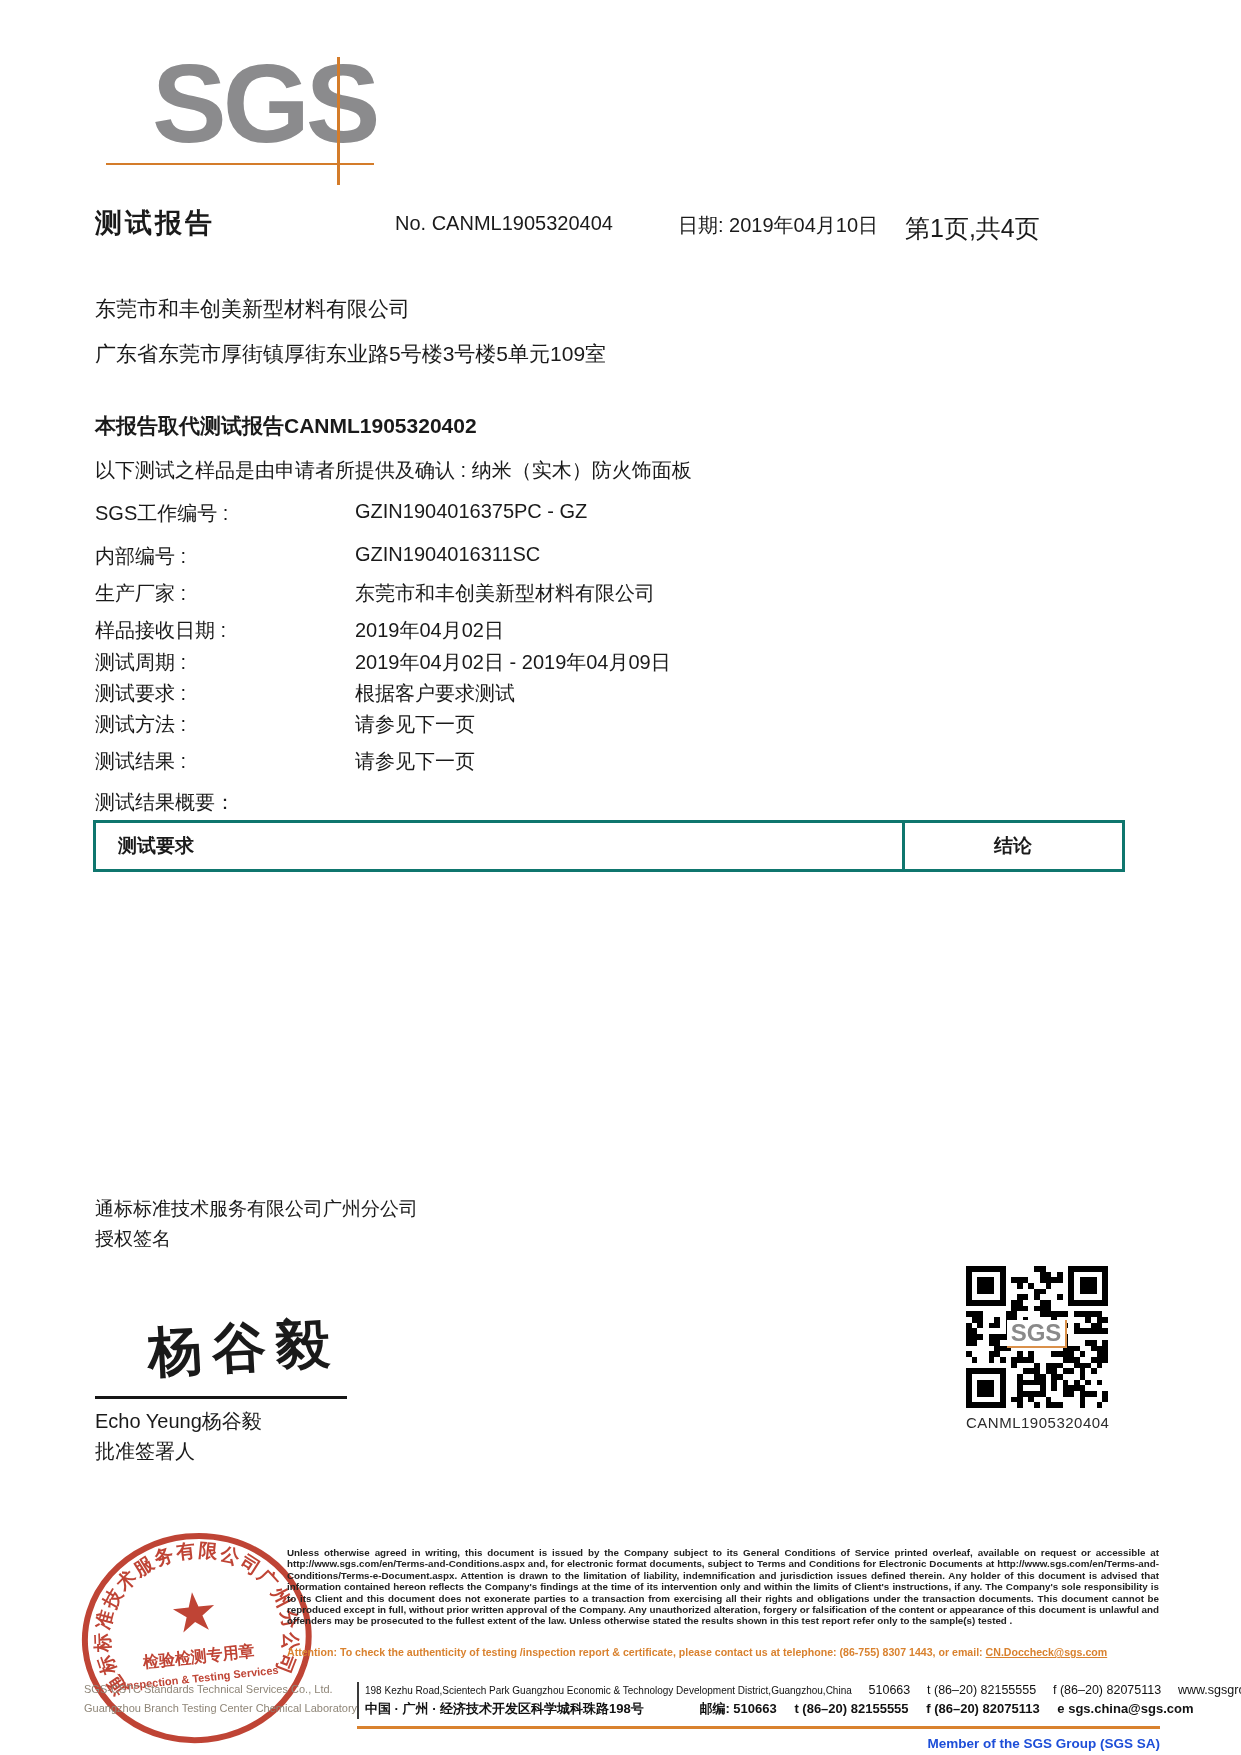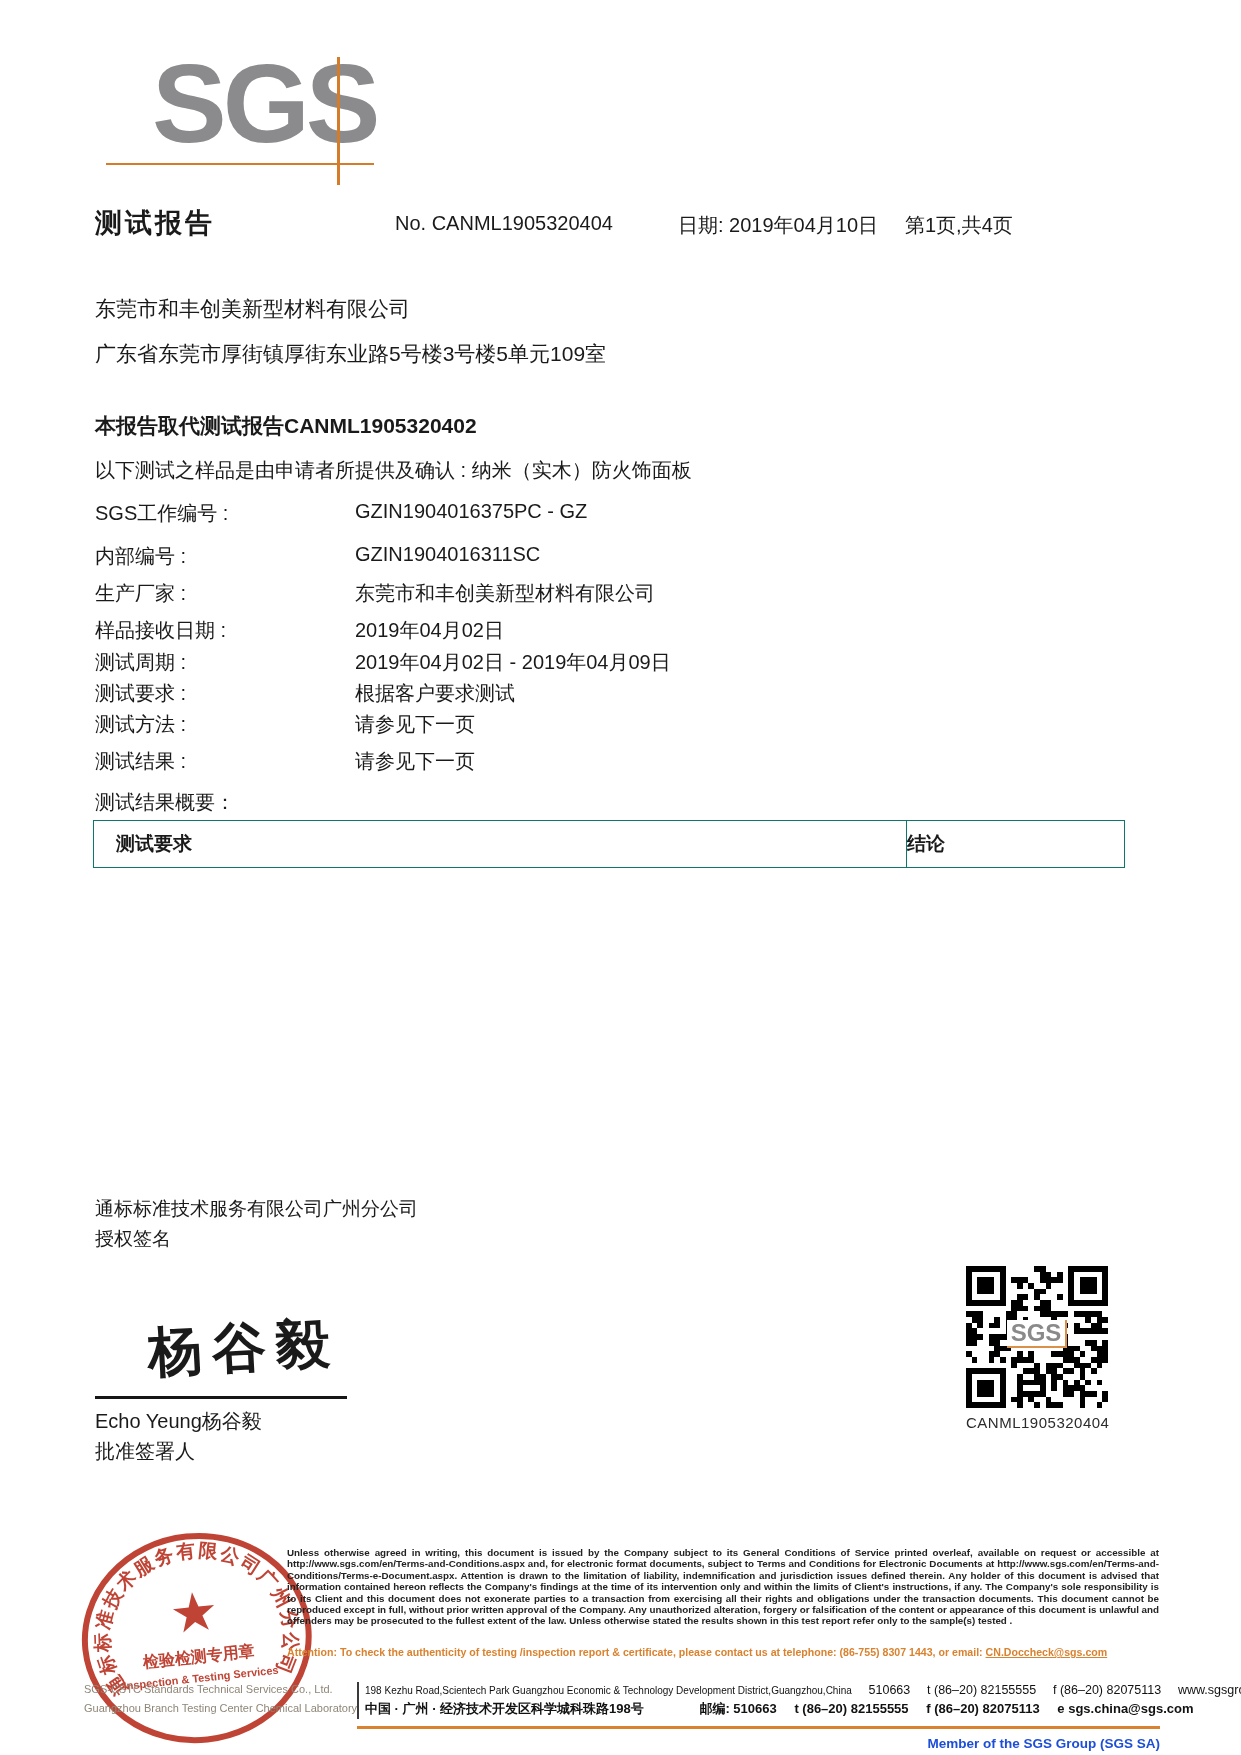--- a/index.html
+++ b/index.html
@@ -13,43 +13,43 @@
   
   .logo-text{left:152px;top:48px;font-size:112px;line-height:112px;font-weight:bold;
     color:#8b8b8d;letter-spacing:-4px;}
   .logo-vline{left:337px;top:57px;width:3px;height:128px;background:#d47c2a;}
   .logo-hline{left:106px;top:163px;width:268px;height:2px;background:#d47c2a;}
 
   
   .report-title{left:95px;top:205px;font-size:27px;font-weight:bold;letter-spacing:3px;}
   .report-no{left:395px;top:212px;font-size:20px;}
   .report-date{left:678px;top:212px;font-size:20px;}
-  .report-page{left:905px;top:212px;font-size:20px;}
+  .report-page{left:905px;top:212px;font-size:25px;}
 
   
   .applicant-name{left:95px;top:295px;font-size:21px;}
   .applicant-address{left:95px;top:340px;font-size:21px;}
 
   .replace-notice{left:95px;top:412px;font-size:21px;font-weight:bold;}
   .sample-statement{left:95px;top:457px;font-size:20px;}
 
   
   .frow{left:95px;font-size:20px;}
   .frow .val{position:absolute;left:245px;top:0;width:720px;white-space:nowrap;margin-left:15px;}
   .f0{top:500px;} .f1{top:543px;} .f2{top:580px;} .f3{top:617px;}
   .f4{top:649px;} .f5{top:680px;} .f6{top:711px;} .f7{top:748px;}
 
   .summary-heading{left:95px;top:789px;font-size:20px;}
 
   
   .results-table{left:93px;top:820px;width:1032px;border-collapse:collapse;
     font-size:19px;}
-  .results-table td,.results-table th{border:1px solid #0f766e;}
+  .results-table td,.results-table th{border:3px solid #0f766e;}
   .results-table th{height:44px;text-align:left;padding-left:22px;font-weight:bold;}
-  .results-table th.concl, .results-table td.concl{width:216px;text-align:left;padding-left:0;margin-left:20px;}
+  .results-table th.concl, .results-table td.concl{width:216px;text-align:center;padding-left:0;margin-left:20px;}
   .results-table td{height:40px;padding-left:26px;}
 
   
   .signoff-company{left:95px;top:1196px;font-size:19px;}
   .signoff-label{left:95px;top:1226px;font-size:19px;}
   .signature-hand{left:148px;top:1312px;font-size:54px;letter-spacing:10px;
     font-family:"Liberation Serif","DejaVu Serif",serif;font-weight:bold;
     transform:rotate(-3deg);}
   .signature-line{left:95px;top:1396px;width:252px;height:3px;background:#161616;}
   .signer-name{left:95px;top:1408px;font-size:20px;}

